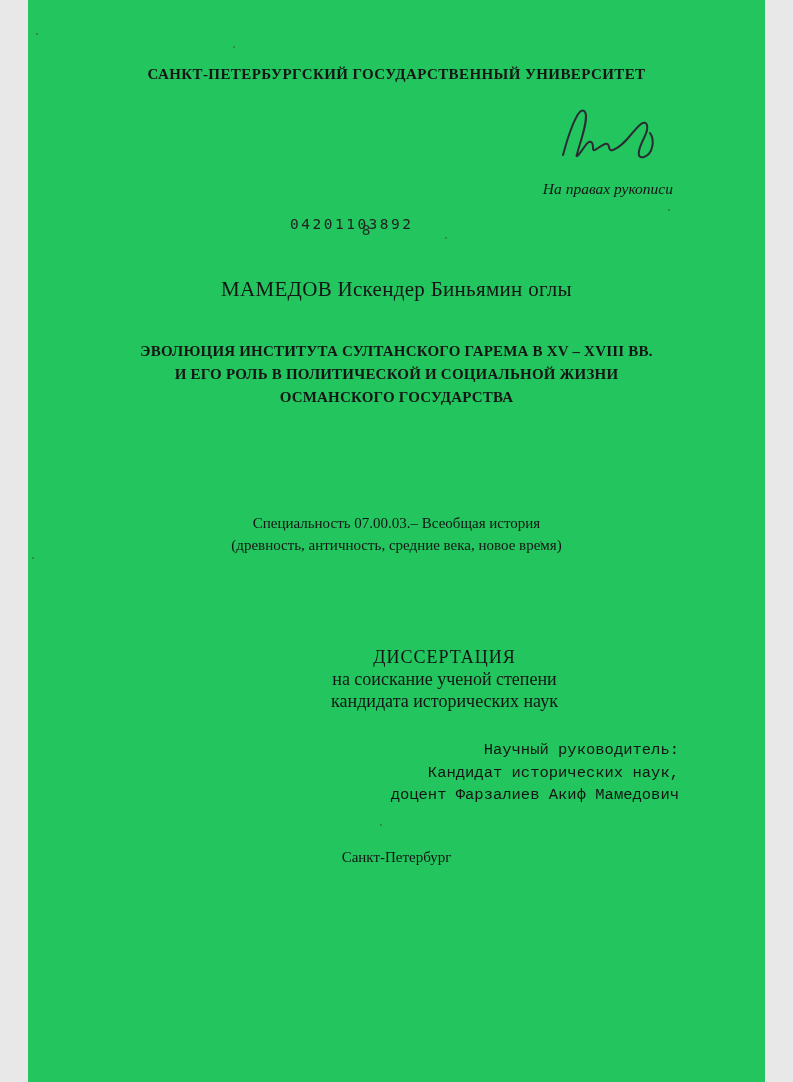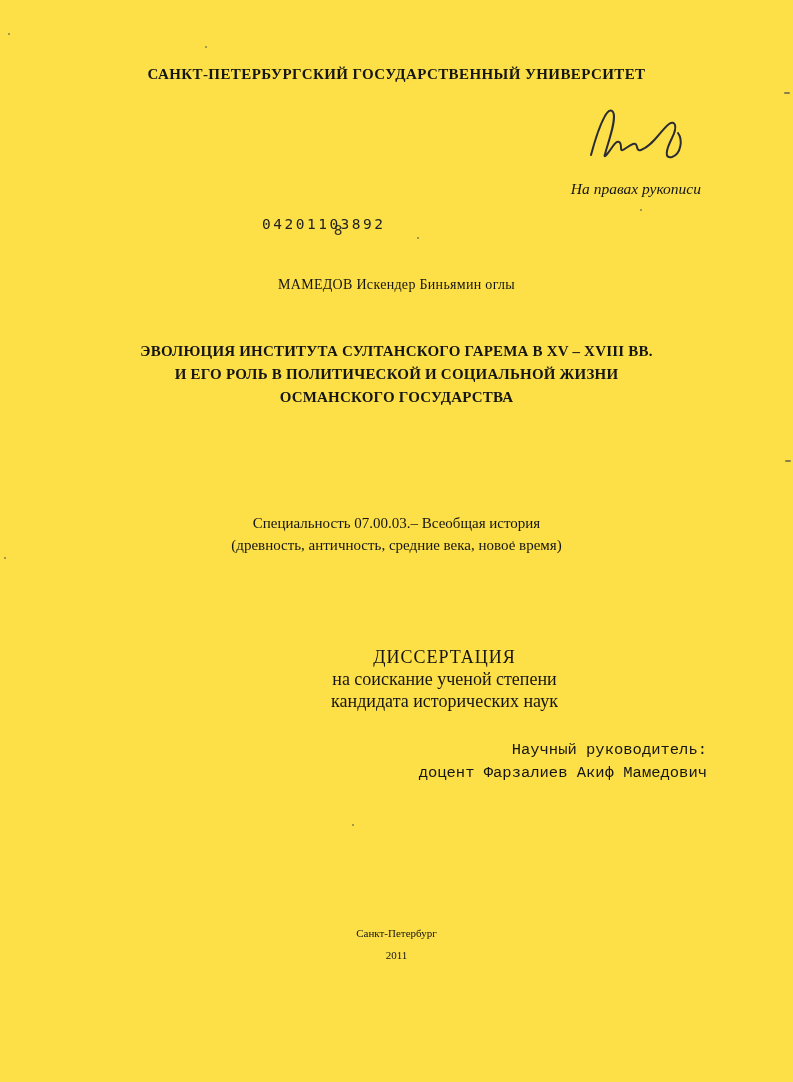--- a/index.html
+++ b/index.html
@@ -1,21 +1,21 @@
 <!DOCTYPE html>
 <html><head>
 <meta charset="utf-8">
 <style>
   html, body { margin: 0; padding: 0; background: #e8e8e8; }
   .page {
     position: relative;
-    width: 793px;
+    width: 737px;
     height: 1082px;
     margin: 0 auto;
-    background: #fde047;
+    background: #22c55e;
     font-family: "Liberation Serif", serif;
     color: #151515;
     overflow: hidden;
   }
   .centered { position: absolute; left: 0; width: 100%; text-align: center; }
 
   .university {
     top: 66px;
     font-size: 15px;
     font-weight: bold;
@@ -50,21 +50,21 @@
   .reg-number .ghost {
     position: absolute;
     left: 58%;
     top: 6px;
     letter-spacing: 1px;
     opacity: 0.9;
   }
 
   .author {
     top: 277px;
-    font-size: 14px;
+    font-size: 21px;
     letter-spacing: 0.3px;
   }
 
   .title-block {
     top: 340px;
     font-size: 15px;
     font-weight: bold;
     line-height: 23px;
     letter-spacing: 0.2px;
   }
@@ -87,22 +87,22 @@
     position: absolute;
     top: 739px;
     right: 86px;
     text-align: right;
     font-size: 15.5px;
     line-height: 22.5px;
     font-family: Liberation Mono, monospace;
   }
 
   .city-year {
-    top: 922px;
-    font-size: 11px;
+    top: 846px;
+    font-size: 15px;
     line-height: 22px;
   }
 
   
   .speck {
     position: absolute;
     background: #4a4a4a;
     border-radius: 50%;
     opacity: 0.65;
   }
@@ -146,26 +146,26 @@
   </div>
 
   <div class="centered dissertation-block">
     <div class="doc-type">ДИССЕРТАЦИЯ</div>
     <div>на соискание ученой степени</div>
     <div>кандидата исторических наук</div>
   </div>
 
   <div class="advisor-block">
     <div>Научный руководитель:</div>
+    <div>Кандидат исторических наук,</div>
     <div>доцент Фарзалиев Акиф Мамедович</div>
   </div>
 
   <div class="centered city-year">
     <div>Санкт-Петербург</div>
-    <div>2011</div>
   </div>
 
   <div class="speck dot1" style="left:8px;  top:33px;"></div>
   <div class="speck dot1" style="left:205px;top:46px;"></div>
   <div class="speck dash" style="left:784px;top:92px;"></div>
   <div class="speck dot1" style="left:640px;top:209px;"></div>
   <div class="speck dot1" style="left:417px;top:237px;"></div>
   <div class="speck dash" style="left:785px;top:460px;"></div>
   <div class="speck dot1" style="left:512px;top:541px;"></div>
   <div class="speck dot1" style="left:4px;  top:557px;"></div>

